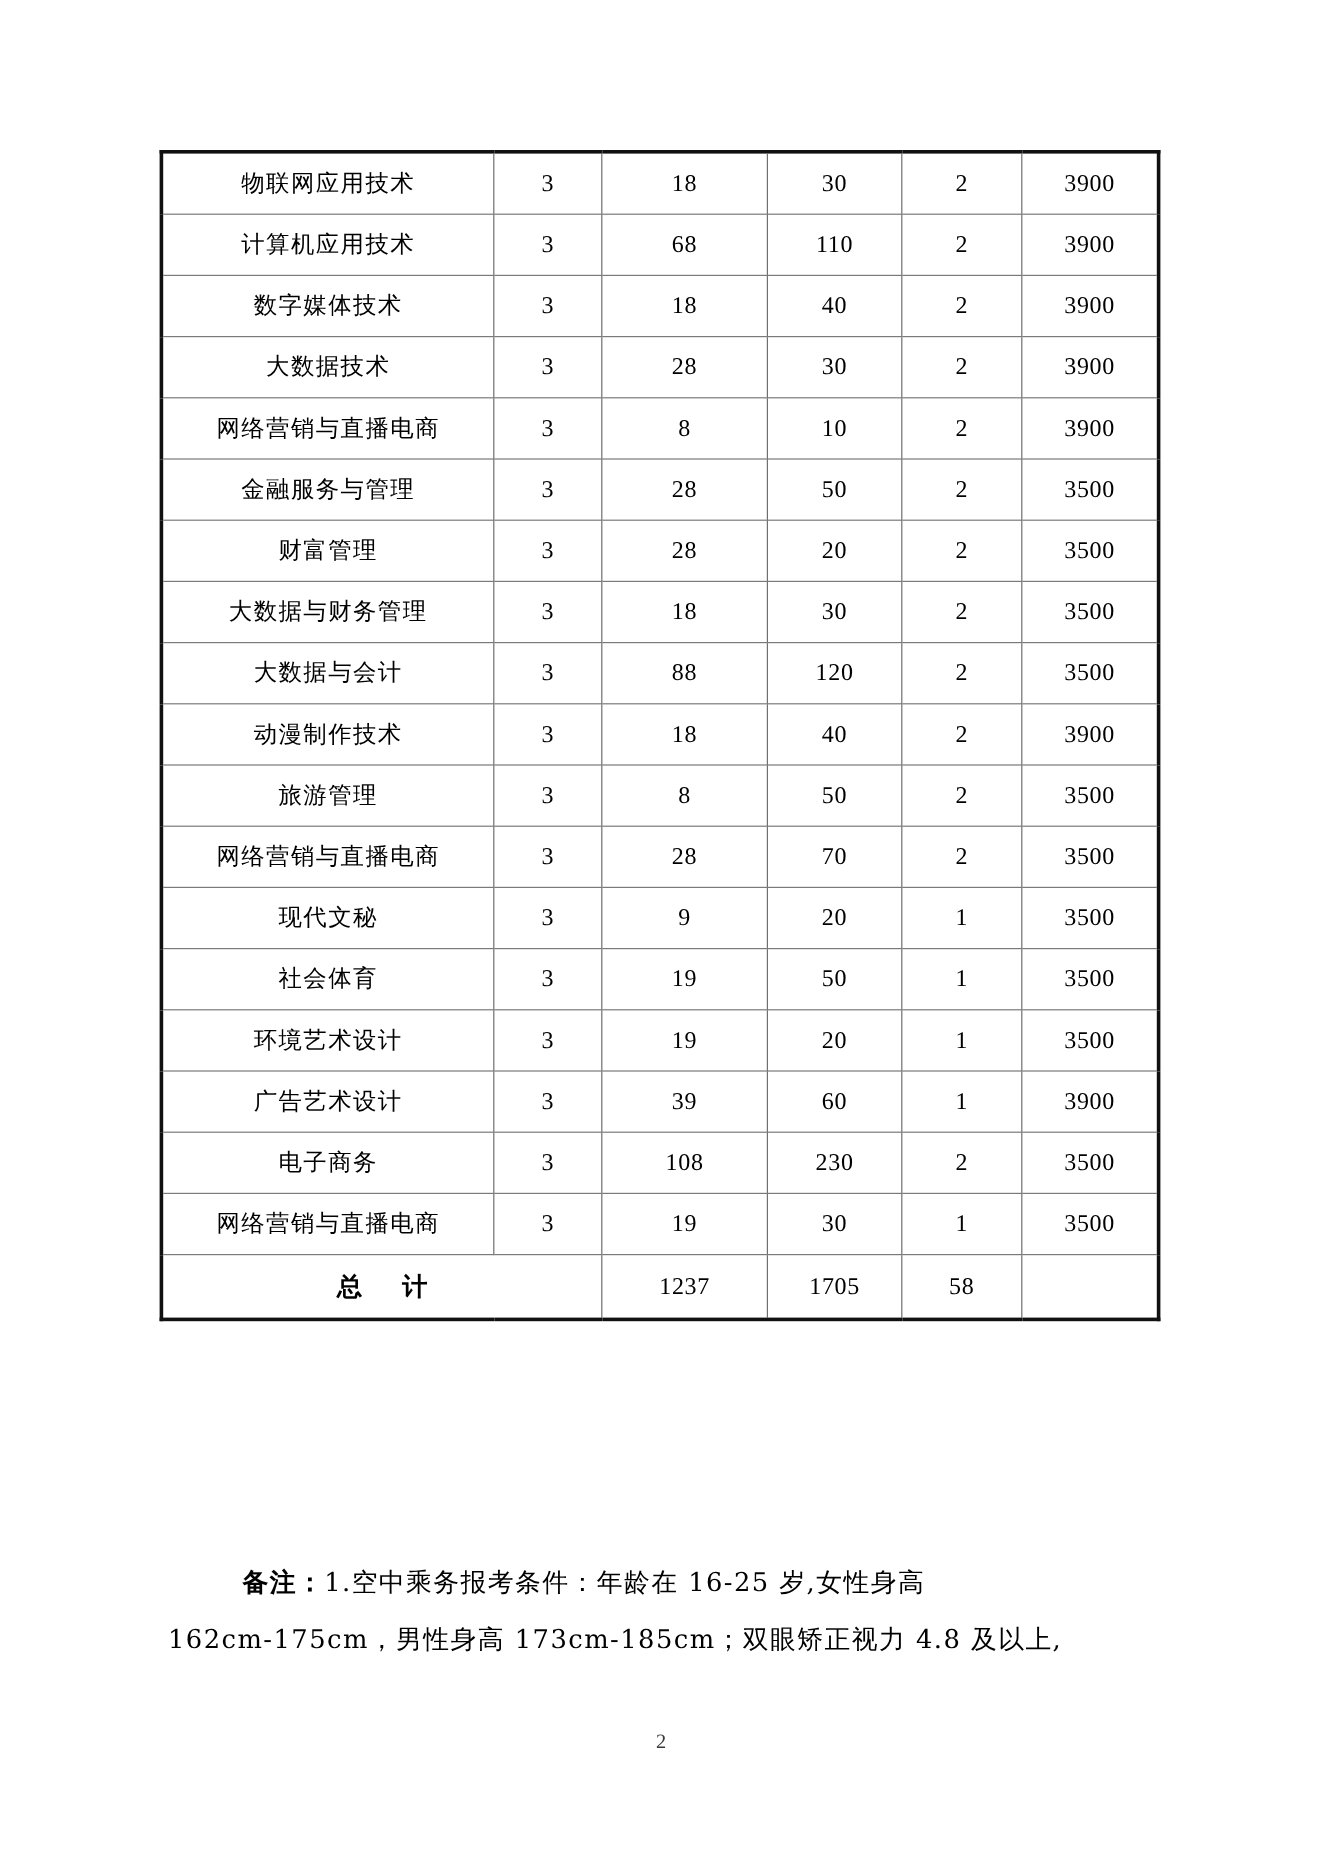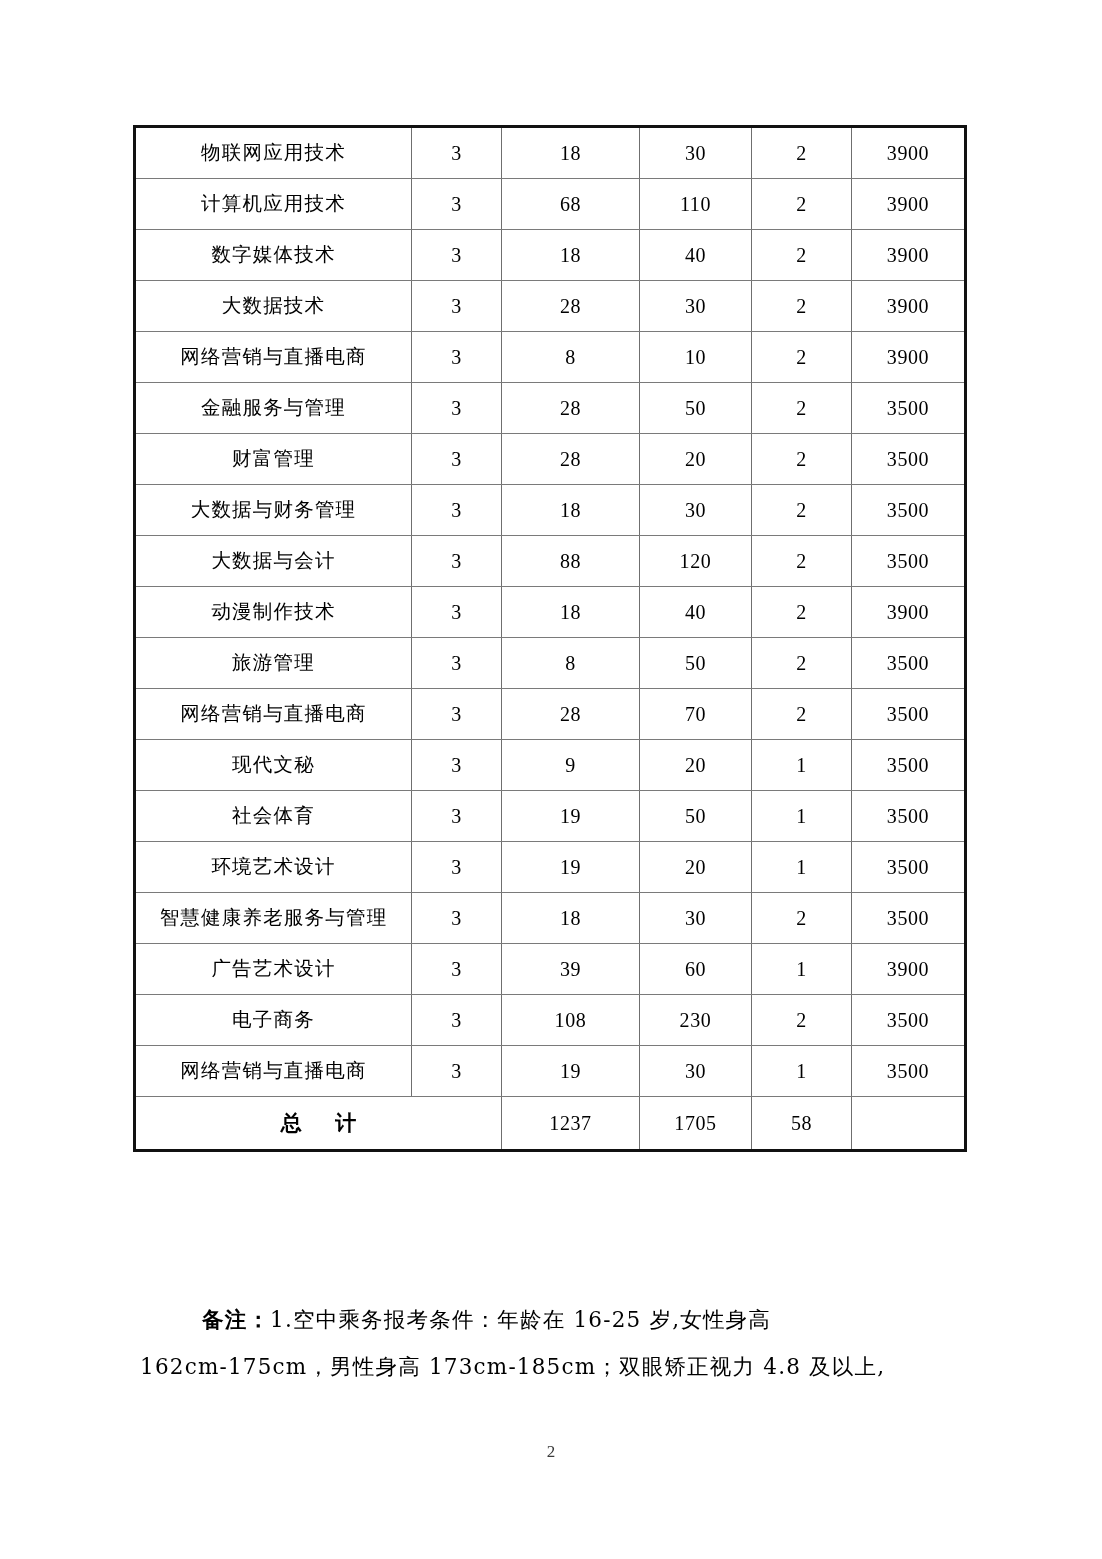--- a/index.html
+++ b/index.html
@@ -259,28 +259,20 @@
           </tr>
           <tr>
             <td class="name">环境艺术设计</td>
             <td class="num">3</td>
             <td class="num">19</td>
             <td class="num">20</td>
             <td class="num">1</td>
             <td class="num">3500</td>
           </tr>
           <tr>
-            <td class="name">智慧健康养老服务与管理</td>
-            <td class="num">3</td>
-            <td class="num">18</td>
-            <td class="num">30</td>
-            <td class="num">2</td>
-            <td class="num">3500</td>
-          </tr>
-          <tr>
             <td class="name">广告艺术设计</td>
             <td class="num">3</td>
             <td class="num">39</td>
             <td class="num">60</td>
             <td class="num">1</td>
             <td class="num">3900</td>
           </tr>
           <tr>
             <td class="name">电子商务</td>
             <td class="num">3</td>

